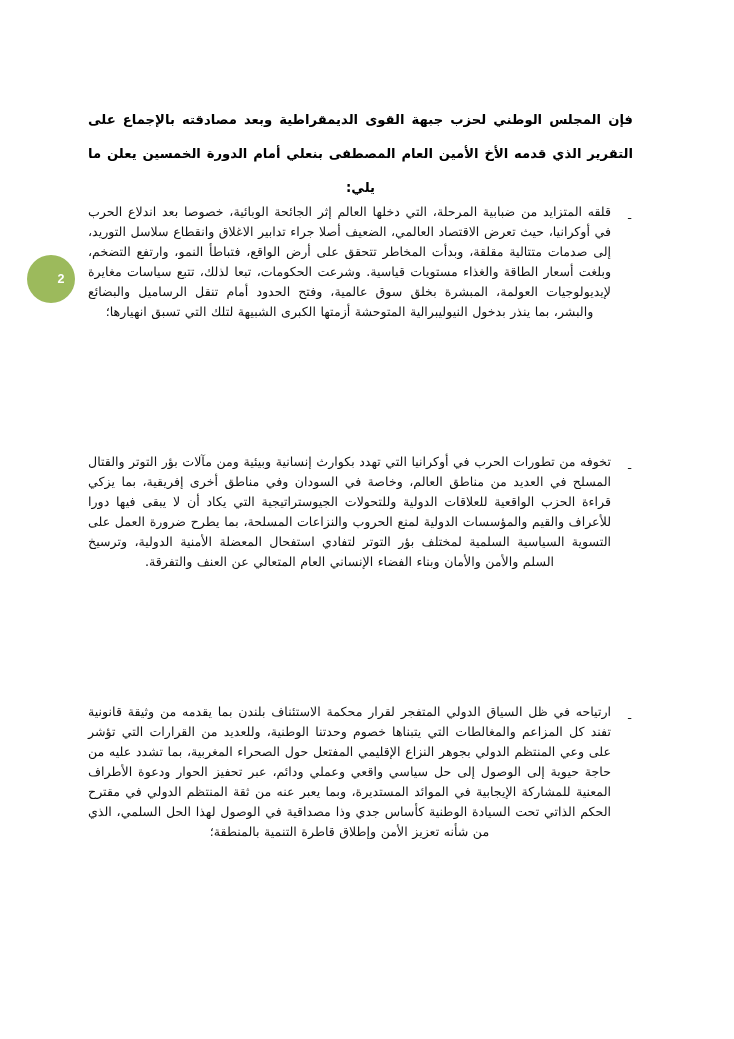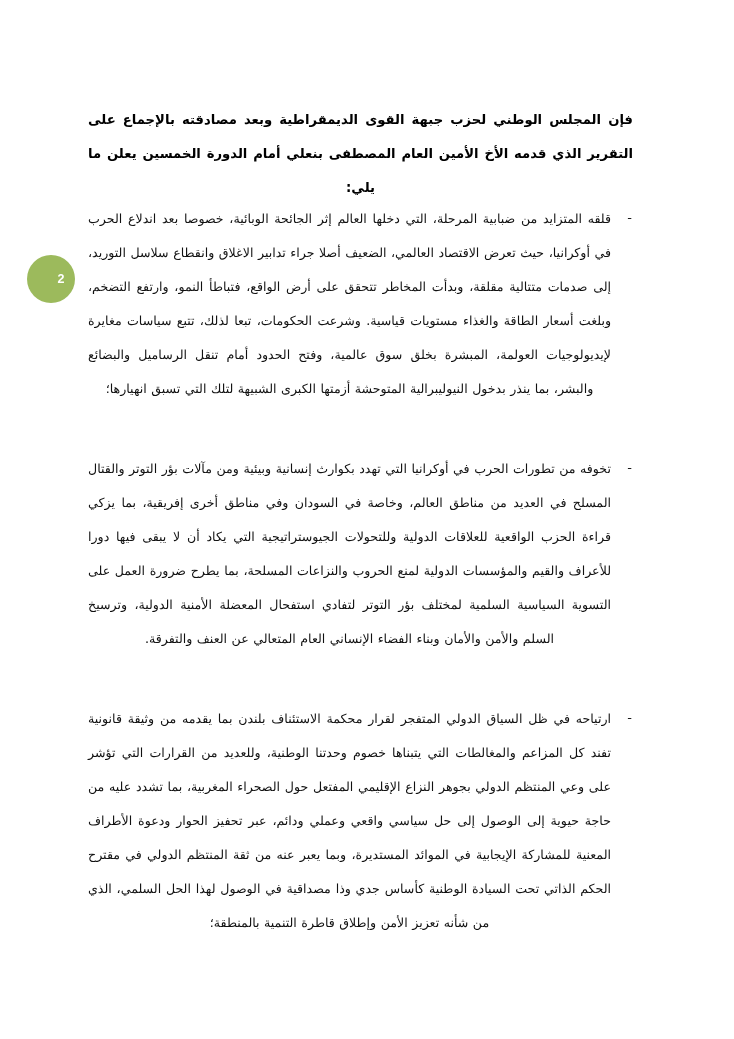--- a/index.html
+++ b/index.html
@@ -94,21 +94,21 @@
     text-align: right;
     padding-right: 1px;
     box-sizing: border-box;
     user-select: none;
   }
 
   .bullet-text {
     flex: 1 1 auto;
     font-family: "DejaVu Serif", "Liberation Serif", serif;
     font-size: 12.6px;
-    line-height: 34px;
+    line-height: 20px;
     color: #111111;
     text-align: justify;
     text-align-last: center;
     direction: rtl;
     text-justify: inter-word;
     word-spacing: 0.5px;
     hyphens: none;
   }
 
   #para-1 { top: 200px; }

